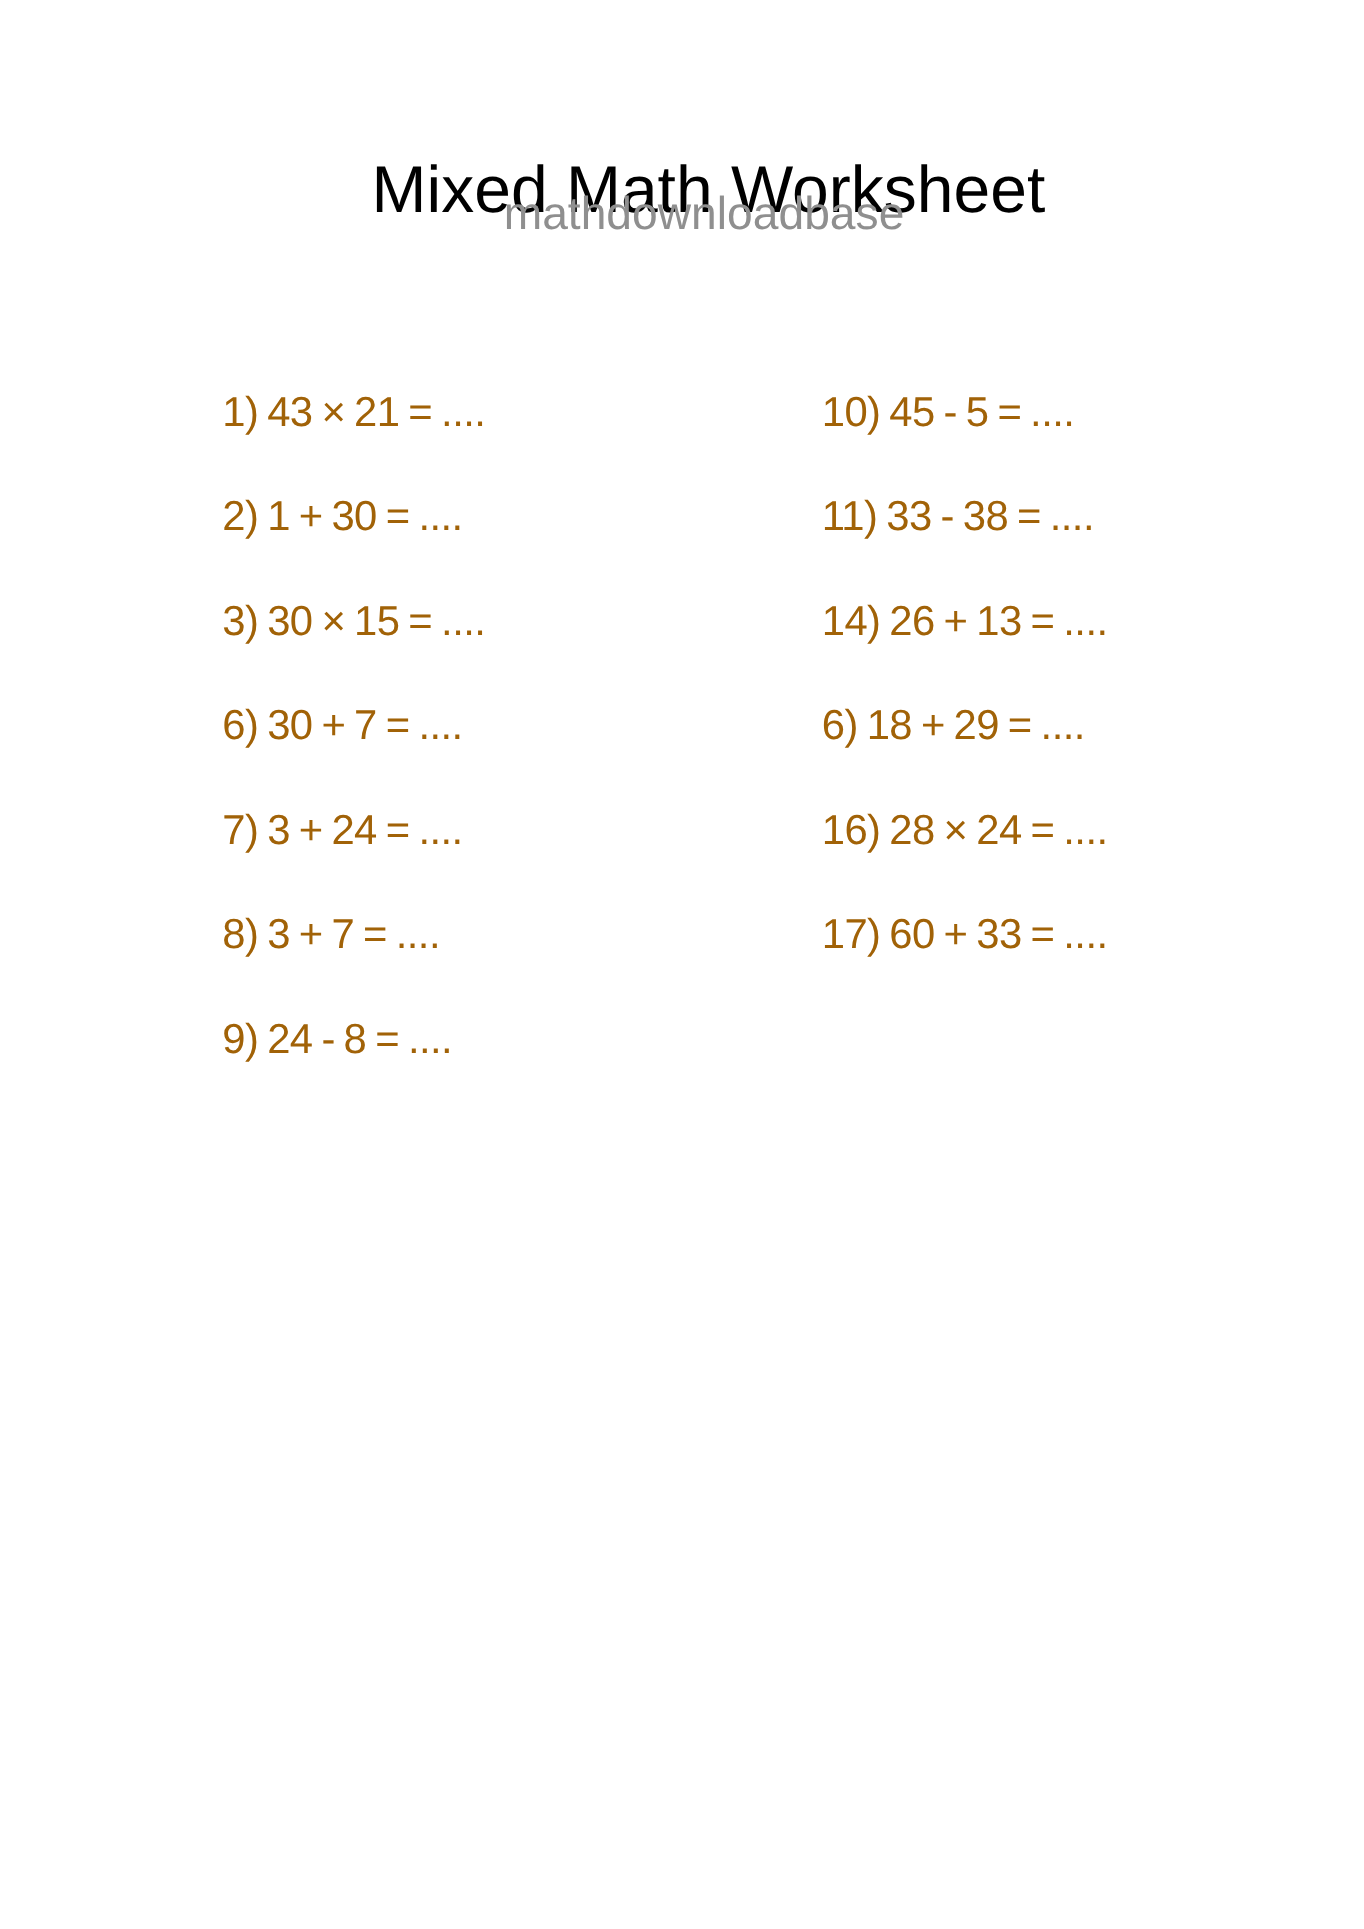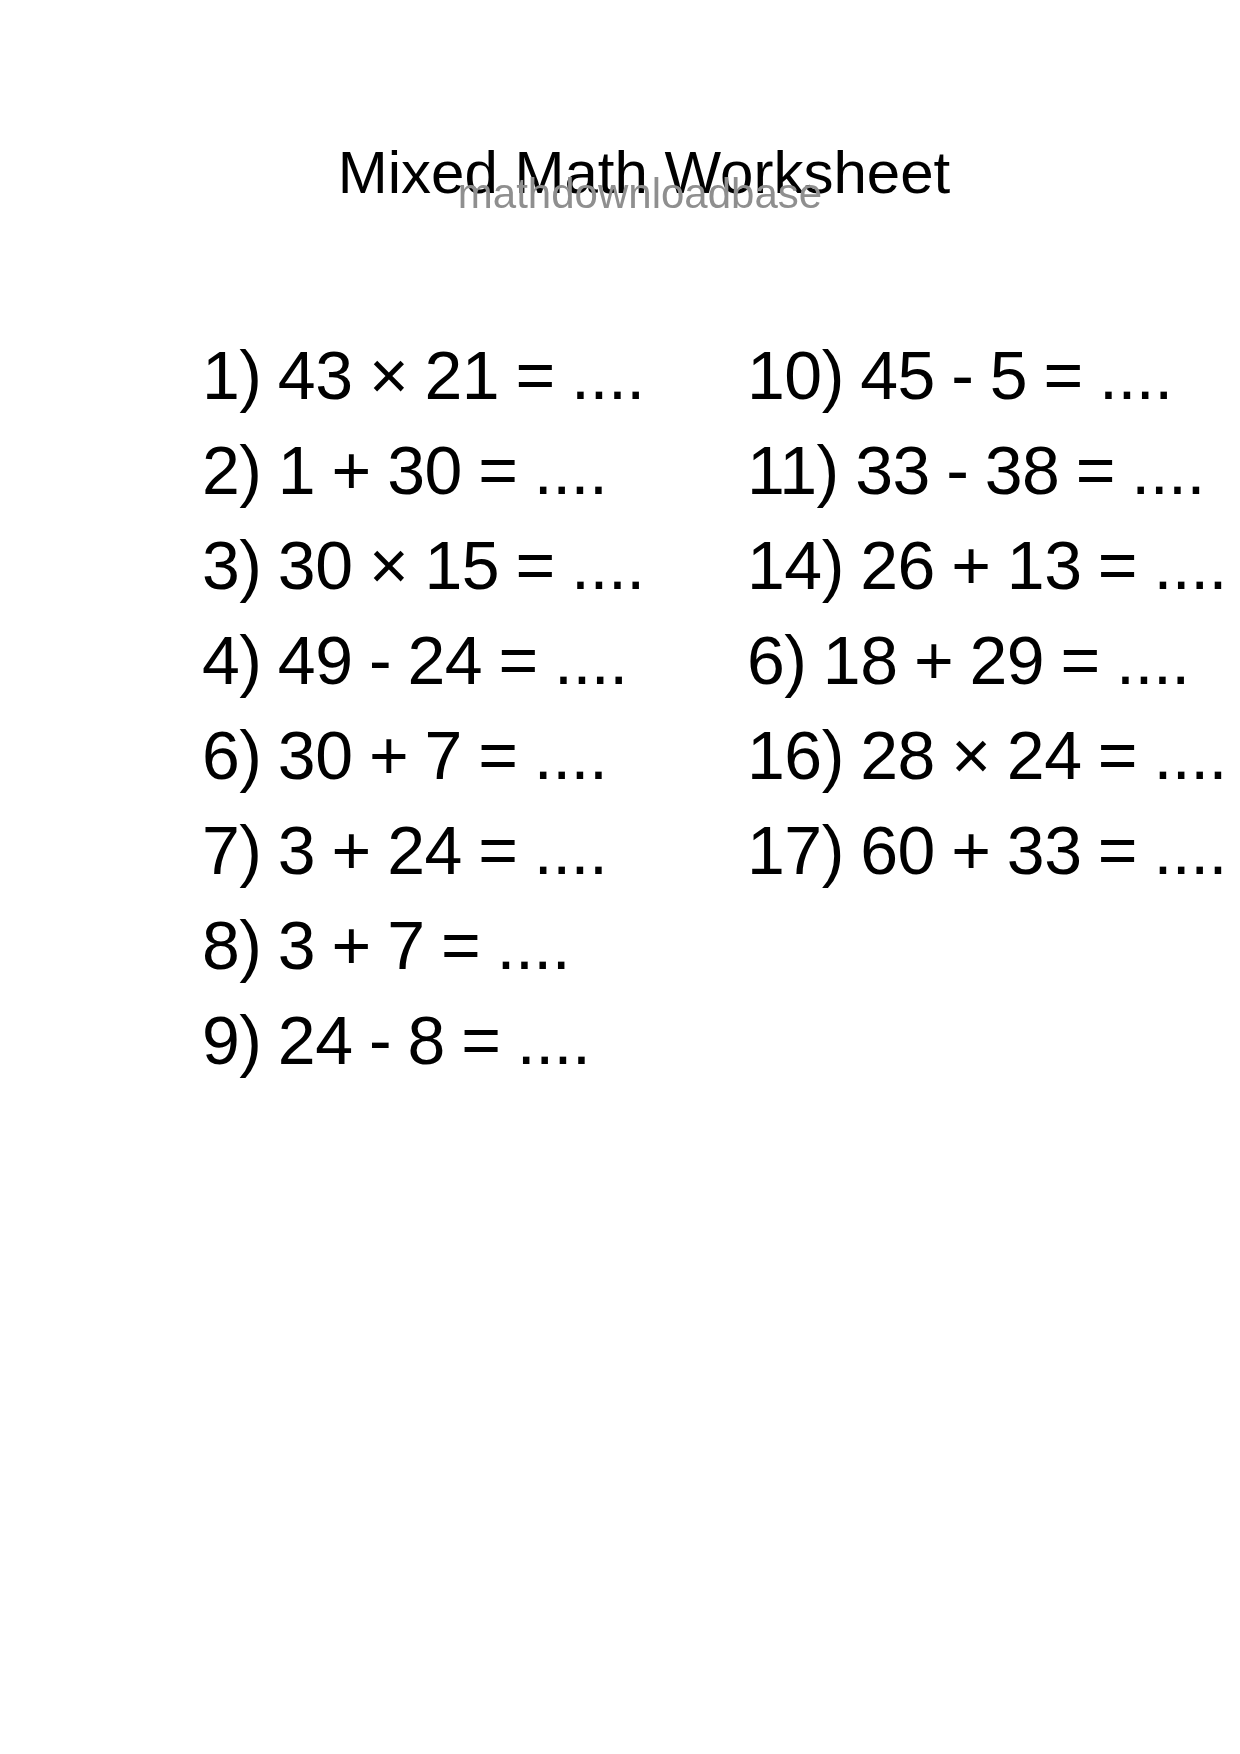--- a/index.html
+++ b/index.html
@@ -43,40 +43,39 @@
   }
   .problems-col {
     position: absolute;
     top: 328px;
   }
   .col-left  { left: 202px; }
   .col-right { left: 703px; margin-left: 44px; }
   .problem {
     height: 95px;
     line-height: 95px;
-    font-size: 68px;
+    font-size: 38px;
     letter-spacing: -0.5px;
     word-spacing: -2px;
     white-space: nowrap;
-    color: #000000;
+    color: #a16207;
   }
 </style>
 </head>
 <body>
 
 <div>
 
   <h1 class="page-title">Mixed Math Worksheet</h1>
   <div class="page-subtitle">mathdownloadbase</div>
 
   <div class="problems-col col-left">
     <div class="problem">1) 43 × 21 = ....</div>
     <div class="problem">2) 1 + 30 = ....</div>
     <div class="problem">3) 30 × 15 = ....</div>
-    <div class="problem">4) 49 - 24 = ....</div>
     <div class="problem">6) 30 + 7 = ....</div>
     <div class="problem">7) 3 + 24 = ....</div>
     <div class="problem">8) 3 + 7 = ....</div>
     <div class="problem">9) 24 - 8 = ....</div>
   </div>
 
   <div class="problems-col col-right">
     <div class="problem">10) 45 - 5 = ....</div>
     <div class="problem">11) 33 - 38 = ....</div>
     <div class="problem">14) 26 + 13 = ....</div>

